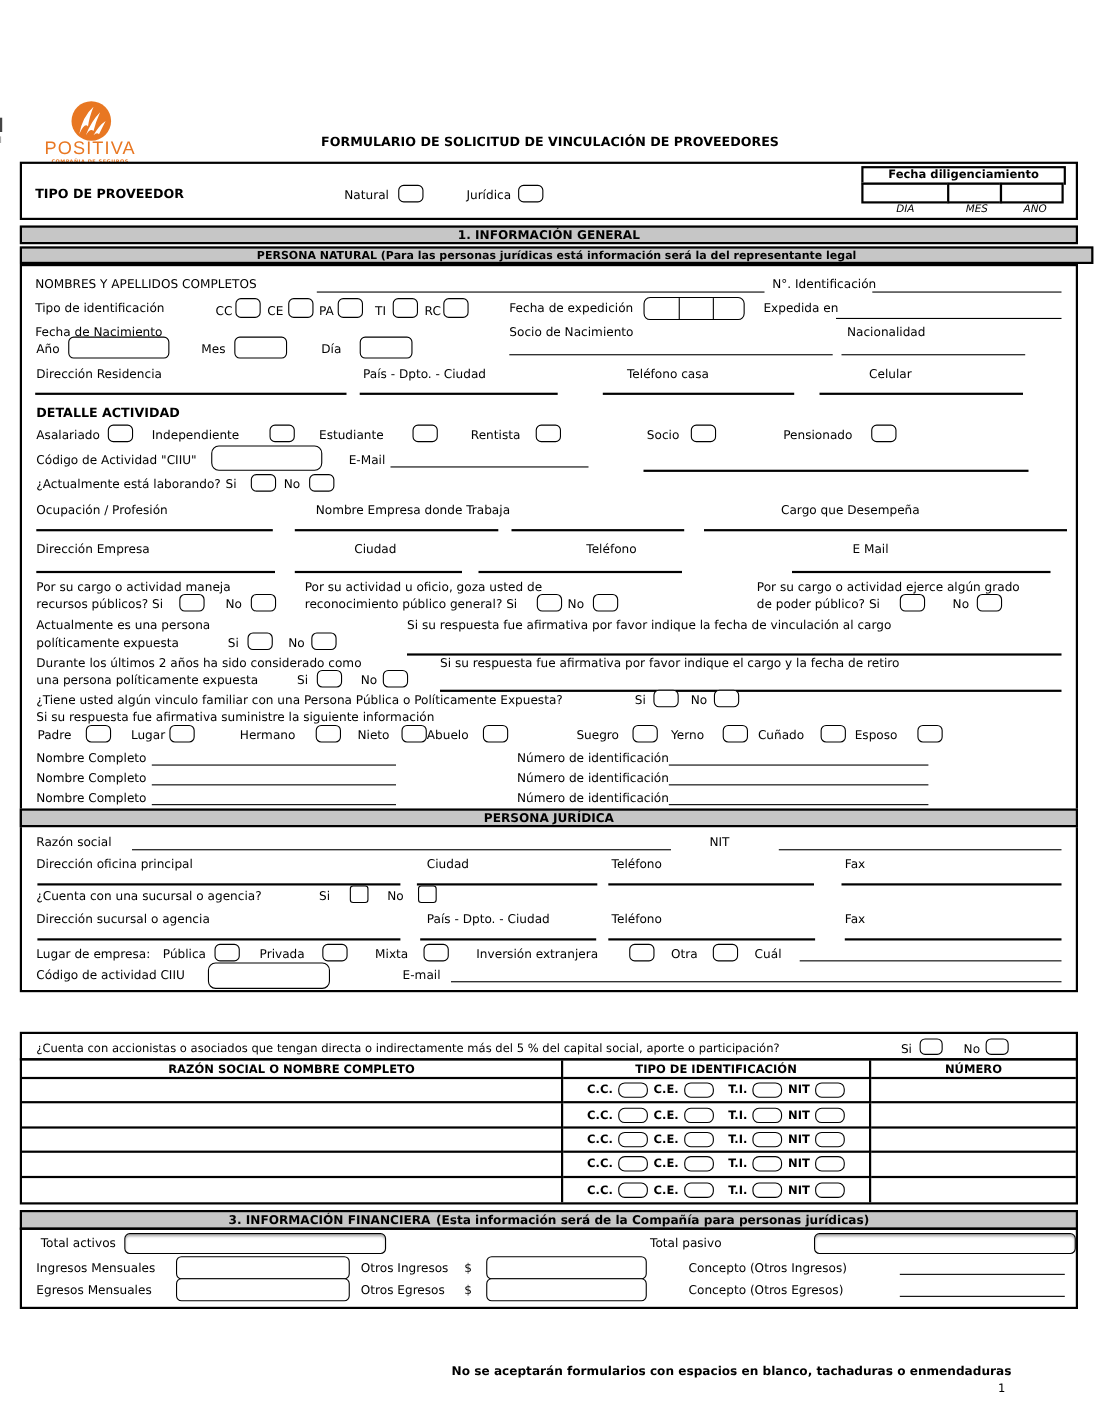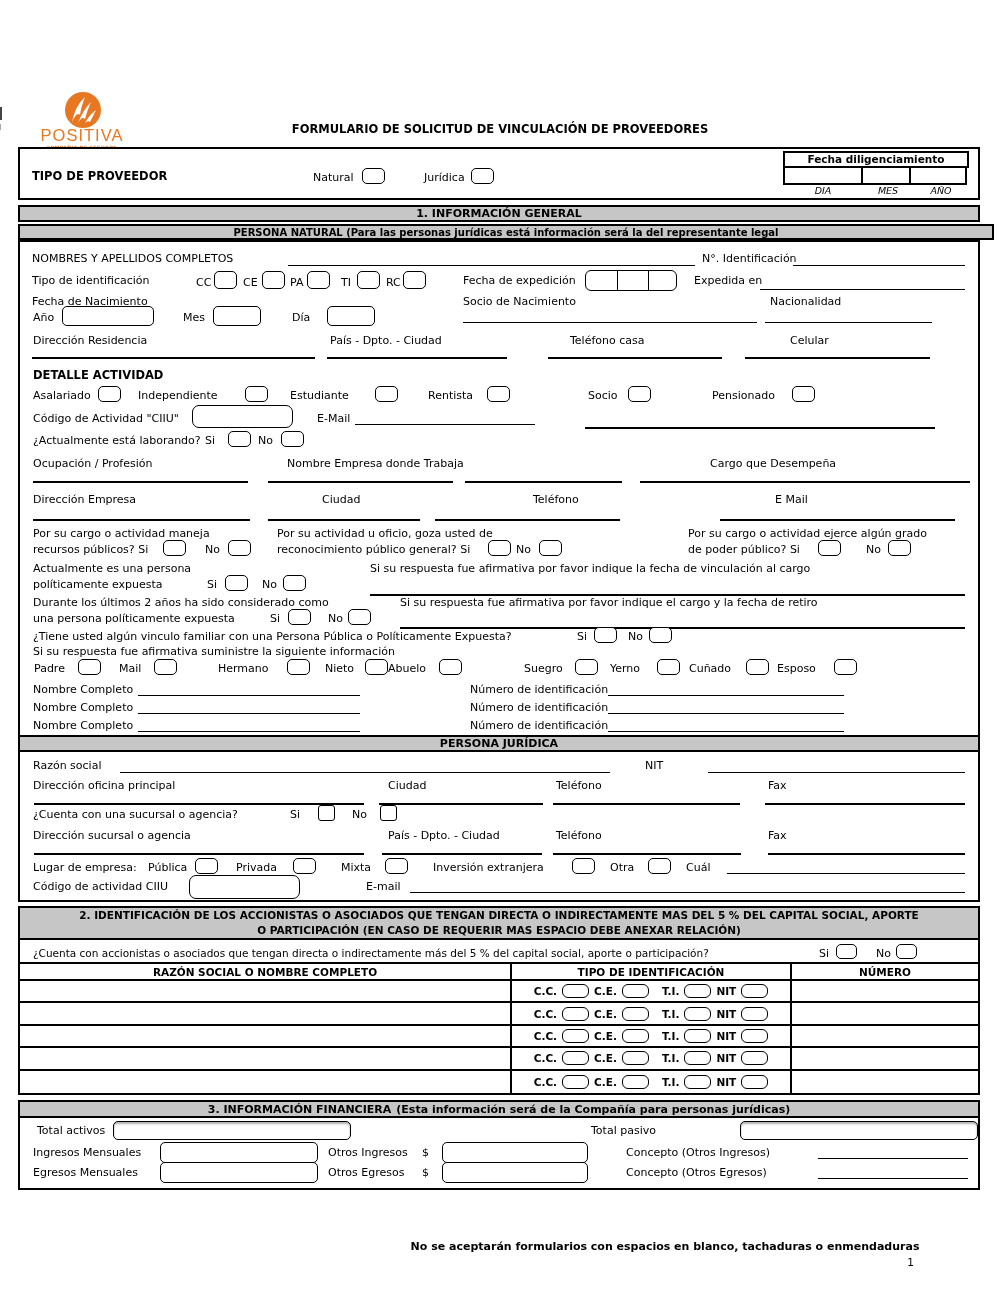--- a/index.html
+++ b/index.html
@@ -220,21 +220,21 @@
 
   <div class="abs" style="left:33px;top:630px;">¿Tiene usted algún vinculo familiar con una Persona Pública o Políticamente Expuesta?</div>
   <div class="abs" style="left:577px;top:630px;">Si</div>
   <div class="cb" style="left:594px;top:627px;"></div>
   <div class="abs" style="left:628px;top:630px;">No</div>
   <div class="cb" style="left:649px;top:627px;"></div>
   <div class="abs" style="left:33px;top:645px;">Si su respuesta fue afirmativa suministre la siguiente información</div>
 
   <div class="abs" style="left:34px;top:662px;">Padre</div>
   <div class="cb" style="left:78px;top:659px;"></div>
-  <div class="abs" style="left:119px;top:662px;">Mail</div>
+  <div class="abs" style="left:119px;top:662px;">Lugar</div>
   <div class="cb" style="left:154px;top:659px;"></div>
   <div class="abs" style="left:218px;top:662px;">Hermano</div>
   <div class="cb" style="left:287px;top:659px;"></div>
   <div class="abs" style="left:325px;top:662px;">Nieto</div>
   <div class="cb" style="left:365px;top:659px;"></div>
   <div class="abs" style="left:388px;top:662px;">Abuelo</div>
   <div class="cb" style="left:439px;top:659px;"></div>
   <div class="abs" style="left:524px;top:662px;">Suegro</div>
   <div class="cb" style="left:575px;top:659px;"></div>
   <div class="abs" style="left:610px;top:662px;">Yerno</div>
@@ -302,23 +302,20 @@
   <div class="abs" style="left:610px;top:861px;">Otra</div>
   <div class="cb" style="left:648px;top:858px;"></div>
   <div class="abs" style="left:686px;top:861px;">Cuál</div>
   <div class="ul" style="left:727px;top:861px;width:238px;height:12px;"></div>
 
   <div class="abs" style="left:33px;top:880px;">Código de actividad CIIU</div>
   <div class="rr" style="left:189px;top:875px;width:111px;height:24px;border-radius:7px;"></div>
   <div class="abs" style="left:366px;top:880px;">E-mail</div>
   <div class="ul" style="left:410px;top:880px;width:555px;height:12px;"></div>
 
-  <div class="bar" style="left:18px;top:906px;width:962px;height:34px;font-size:10.5px;">
-    <div style="width:850px;white-space:normal;line-height:1.45;">2. IDENTIFICACIÓN DE LOS ACCIONISTAS O ASOCIADOS QUE TENGAN DIRECTA O INDIRECTAMENTE MAS DEL 5 % DEL CAPITAL SOCIAL, APORTE O PARTICIPACIÓN (EN CASO DE REQUERIR MAS ESPACIO DEBE ANEXAR RELACIÓN)</div>
-  </div>
   <div class="outline" style="left:18px;top:938px;width:962px;height:26px;"></div>
   <div class="abs" style="left:33px;top:947px;font-size:10.5px;">¿Cuenta con accionistas o asociados que tengan directa o indirectamente más del 5 % del capital social, aporte o participación?</div>
   <div class="abs" style="left:819px;top:947px;">Si</div>
   <div class="cb" style="left:836px;top:944px;width:21px;height:15px;"></div>
   <div class="abs" style="left:876px;top:947px;">No</div>
   <div class="cb" style="left:896px;top:944px;width:21px;height:15px;"></div>
 
   <div class="tbl">
     <div class="td th">RAZÓN SOCIAL O NOMBRE COMPLETO</div>
     <div class="td th">TIPO DE IDENTIFICACIÓN</div>

